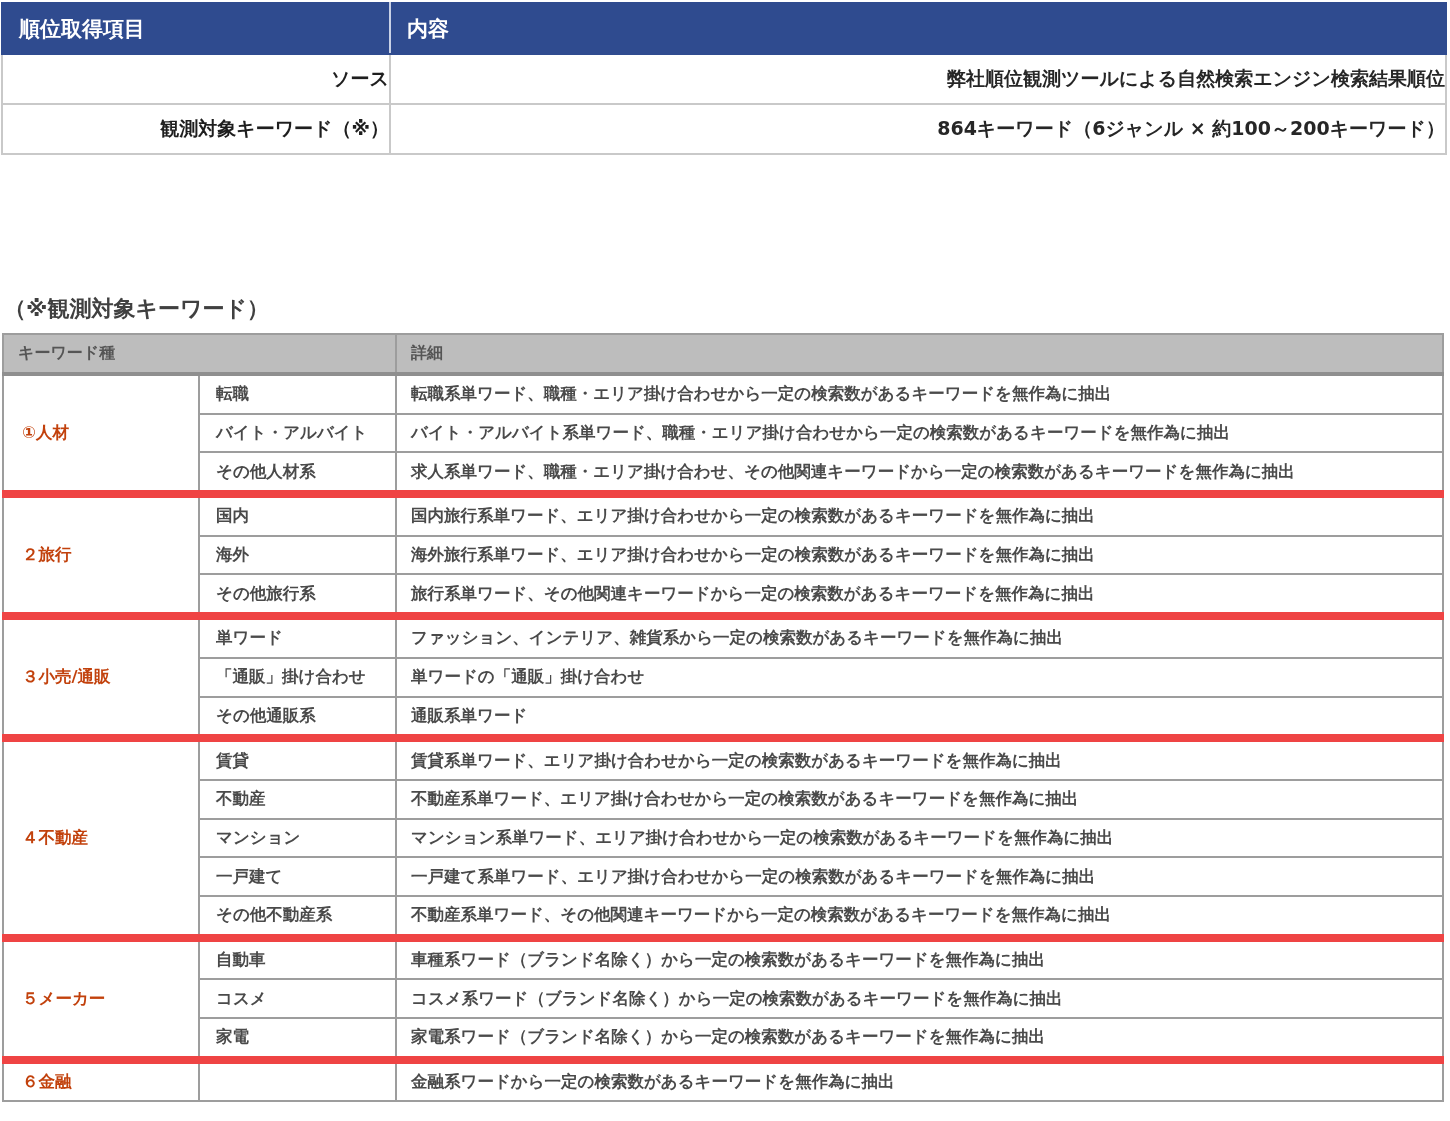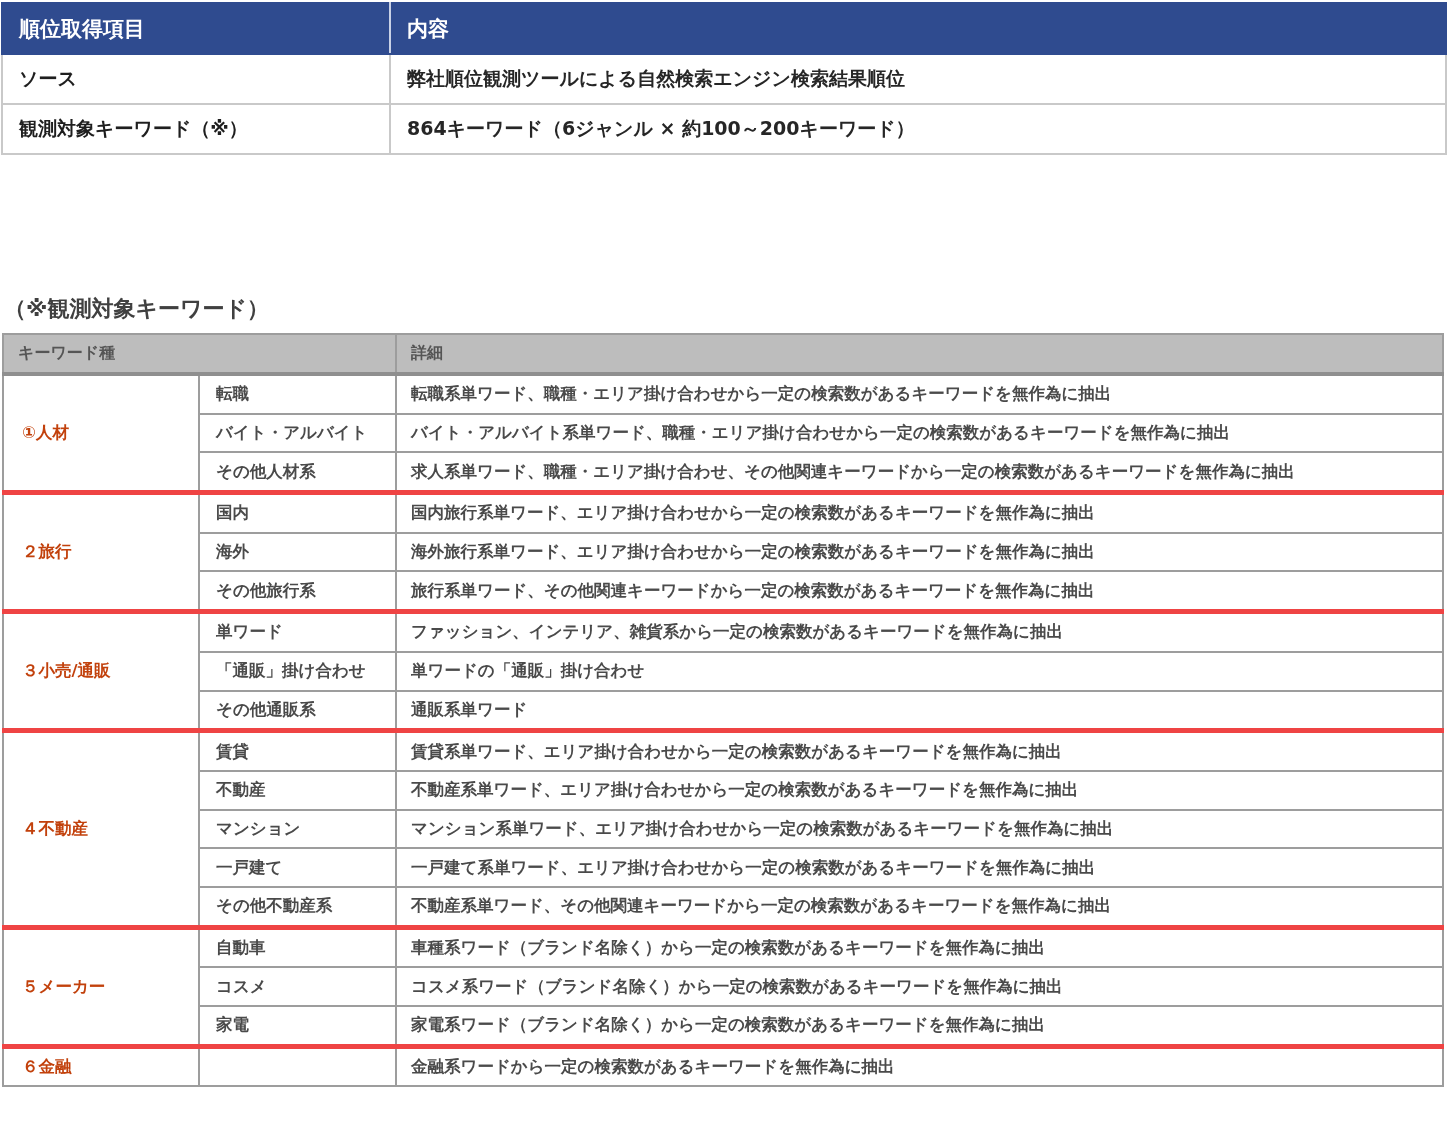--- a/index.html
+++ b/index.html
@@ -7,40 +7,40 @@
          font-family: "DejaVu Sans", "Liberation Sans", sans-serif; color: #222; }
 
   
   .t1 { position: absolute; left: 1px; top: 2px; width: 1446px;
         border-collapse: collapse; table-layout: fixed; }
   .t1 th, .t1 td { border: 2px solid #c9c9c9; text-align: left; vertical-align: middle;
         padding: 0 0 0 16px; white-space: nowrap; overflow: hidden; }
   .t1 thead th { background: #2f4b8f; color: #ffffff; height: 49px; font-size: 21px;
         font-weight: bold; border-color: #2f4b8f; border-right: 2px solid #c9d1e6; }
   .t1 thead th:last-child { border-right-color: #2f4b8f; }
-  .t1 tbody td { height: 48px; font-size: 19px; font-weight: bold; color: #1e1e1e; }
+  .t1 tbody td { height: 48px; font-size: 19px; font-weight: bold; color: #1e1e1e; text-align: right; }
   .t1 tbody td.val { font-weight: bold; color: #262626; }
   .t1 col.c1 { width: 388px; }
 
   
   .caption { position: absolute; left: 4px; top: 294px; font-size: 22px; color: #404040;
         font-weight: bold; }
 
   
   .t2 { position: absolute; left: 2px; top: 333px; width: 1442px;
         border-collapse: collapse; table-layout: fixed; }
   .t2 th, .t2 td { border: 2px solid #9d9d9d; text-align: left; vertical-align: middle;
         padding: 0 0 0 14px; white-space: nowrap; overflow: hidden; }
   .t2 thead th { background: #bdbdbd; height: 37px; font-size: 16px; font-weight: bold;
         color: #555; border-bottom: 4px solid #8f8f8f; }
   .t2 tbody td { height: 36.7px; font-size: 16.5px; font-weight: bold; color: #4a4a4a; }
   .t2 td.genre { padding-left: 18px; color: #c2410c; }
   .t2 td.sub { padding-left: 16px; }
   .t2 td.detail { padding-left: 14px; }
-  .t2 tbody tr.grp-start td { border-top: 5px solid #ef4444; }
+  .t2 tbody tr.grp-start td { border-top: 8px solid #ef4444; }
   .t2 col.k1 { width: 196px; }
   .t2 col.k2 { width: 197px; }
 </style>
 </head>
 <body>
 
 <table class="t1">
   <colgroup>
       <col class="c1">
       <col>

